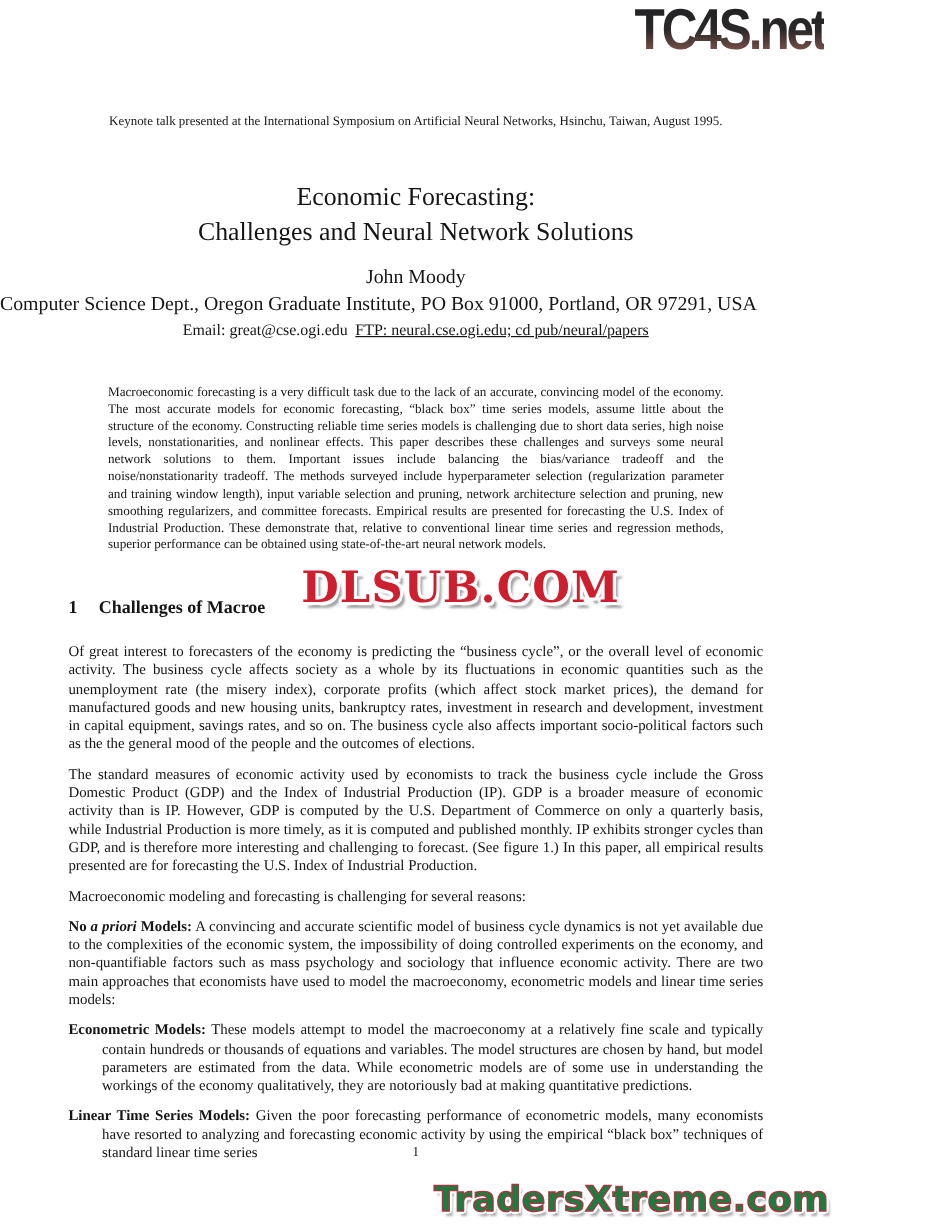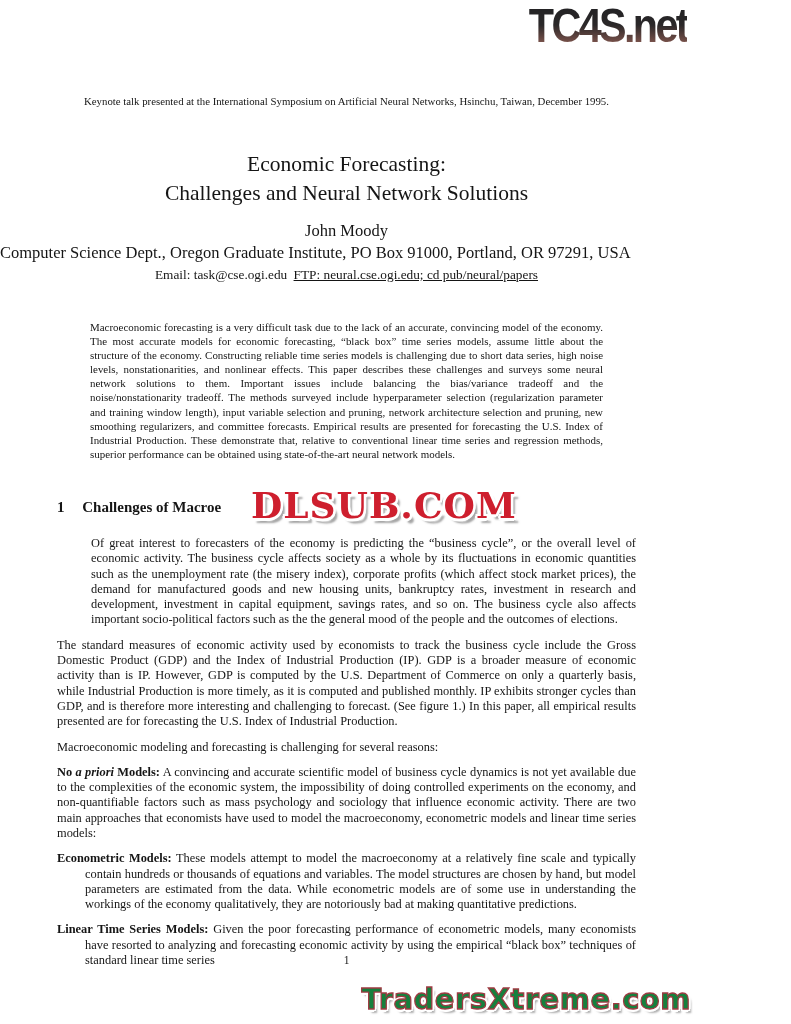--- a/index.html
+++ b/index.html
@@ -18,21 +18,21 @@
   .wm-top {
     position: absolute; top: 2px; right: 6px;
     font-family: "Liberation Sans", "DejaVu Sans", sans-serif;
     font-weight: bold; font-size: 48px; line-height: 1;
     letter-spacing: -3px;
     transform: scaleX(0.86); transform-origin: 100% 0;
     background: linear-gradient(180deg, #222224 8%, #2b2829 48%, #6f4c46 80%, #a1746a 100%);
     -webkit-background-clip: text; background-clip: text; color: transparent;
   }
   .wm-mid {
-    position: absolute; left: 251px; top: 483px;
+    position: absolute; left: 251px; top: 468px;
     font-family: "DejaVu Serif", "Liberation Serif", serif;
     font-weight: bold; font-size: 36px; line-height: 1.25;
     letter-spacing: 1px;
     color: #ce1f2e;
     text-shadow:
       -2px -2px 0 #fff, 2px -2px 0 #fff, -2px 2px 0 #fff, 2px 2px 0 #fff,
       0 -2.5px 0 #fff, 0 2.5px 0 #fff, -2.5px 0 0 #fff, 2.5px 0 0 #fff,
       4px 5px 2px rgba(115,115,115,0.65);
   }
   .wm-bottom {
@@ -77,46 +77,46 @@
   .content { margin: 0 57px; }
   .section-heading {
     margin: 36px 0 0; padding: 0;
     font-size: 15px; font-weight: bold; line-height: 20px;
   }
   .sec-num { margin-right: 14px; }
   .body-par {
     margin: 10px 0 0; font-size: 12.4px; line-height: 15.3px;
     text-align: justify;
   }
-  .section-heading + .body-par { margin-top: 19px; margin-left: 34px; }
+  .section-heading + .body-par { margin-top: 19px; }
   .hang { padding-left: 28px; text-indent: -28px; }
 
   .page-number {
     position: absolute; top: 954px; left: 0; width: 100%;
     text-align: center; font-size: 11.5px;
   }
 </style>
 </head>
 <body>
 
 <div class="page">
 
   <div class="wm wm-top">TC4S.net</div>
 
-  <div class="note">Keynote talk presented at the International Symposium on Artificial Neural Networks, Hsinchu, Taiwan, December 1995.</div>
+  <div class="note">Keynote talk presented at the International Symposium on Artificial Neural Networks, Hsinchu, Taiwan, August 1995.</div>
 
   <h1 class="title">
     <span class="title-line">Economic Forecasting:</span>
     <span class="title-line">Challenges and Neural Network Solutions</span>
   </h1>
 
   <div class="author-name">John Moody</div>
   <div class="affiliation">Computer Science Dept., Oregon Graduate Institute, PO Box 91000, Portland, OR 97291, USA</div>
   <div class="contact">
-    <span>Email: task@cse.ogi.edu</span>
+    <span>Email: great@cse.ogi.edu</span>
     <span class="gap-left">FTP: neural.cse.ogi.edu; cd pub/neural/papers</span>
   </div>
 
   <div class="abstract">
     <p class="abstract-text">Macroeconomic forecasting is a very difficult task due to the lack of an accurate, convincing model of the economy. The most accurate models for economic forecasting, “black box” time series models, assume little about the structure of the economy. Constructing reliable time series models is challenging due to short data series, high noise levels, nonstationarities, and nonlinear effects. This paper describes these challenges and surveys some neural network solutions to them. Important issues include balancing the bias/variance tradeoff and the noise/nonstationarity tradeoff. The methods surveyed include hyperparameter selection (regularization parameter and training window length), input variable selection and pruning, network architecture selection and pruning, new smoothing regularizers, and committee forecasts. Empirical results are presented for forecasting the U.S. Index of Industrial Production. These demonstrate that, relative to conventional linear time series and regression methods, superior performance can be obtained using state-of-the-art neural network models.</p>
   </div>
 
   <div class="content">
     <h2 class="section-heading">
       <span class="sec-num">1</span>

